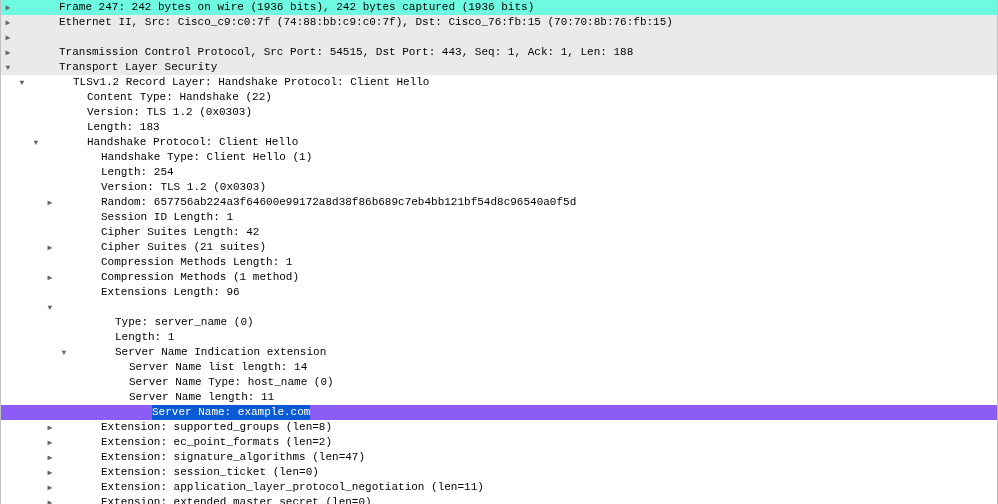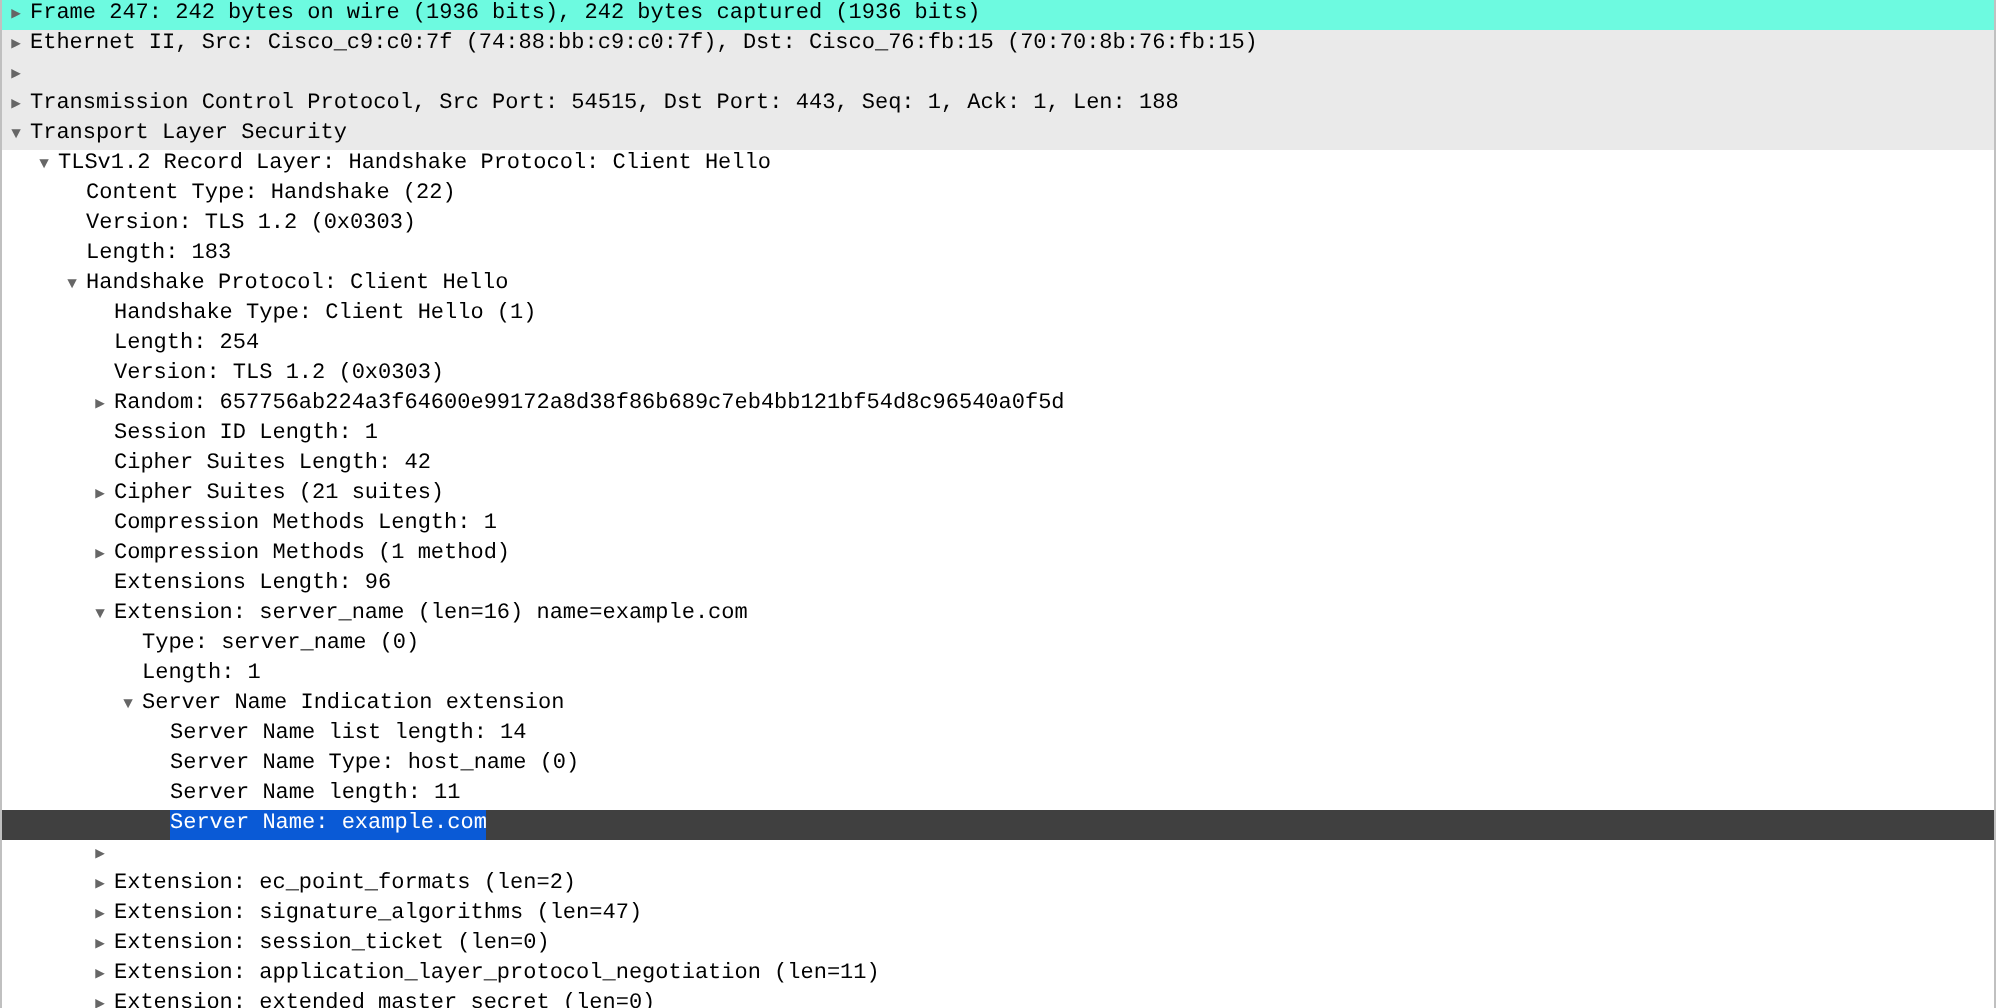--- a/index.html
+++ b/index.html
@@ -34,32 +34,34 @@
     display: inline-flex;
     justify-content: center;
     align-items: center;
     color: #666;
     font-size: 8px;
     user-select: none;
   }
   .spacer14 { width: 14px; flex: 0 0 14px; }
   .label {
     flex: 0 0 auto;
+    margin-left: 44px;
   }
   .grow {
     flex: 1 1 auto;
   }
   .hdr {
     background: #eaeaea;
   }
   .hdr-first {
     background: #6dfae0;
   }
   .sel-line {
-    background: #404040;
+    background: #8b5cf6;
+    padding-left: 23px;
   }
   .sel-deep {
     background: #0a5ad6;
     color: #ffffff;
   }
 </style>
 </head>
 <body>
 
 <div class="pane">
@@ -152,21 +154,20 @@
     <span class="label">Compression Methods (1 method)</span>
   </div>
   <div class="row">
     <span class="ind spacer14"></span><span class="ind spacer14"></span><span class="ind spacer14"></span><span class="ind spacer14"></span>
     <span class="label">Extensions Length: 96</span>
   </div>
 
   <div class="row">
     <span class="ind spacer14"></span><span class="ind spacer14"></span><span class="ind spacer14"></span>
     <span class="tw">▼</span>
-    <span class="label">Extension: server_name (len=16) name=example.com</span>
   </div>
   <div class="row">
     <span class="ind spacer14"></span><span class="ind spacer14"></span><span class="ind spacer14"></span><span class="ind spacer14"></span><span class="ind spacer14"></span>
     <span class="label">Type: server_name (0)</span>
   </div>
   <div class="row">
     <span class="ind spacer14"></span><span class="ind spacer14"></span><span class="ind spacer14"></span><span class="ind spacer14"></span><span class="ind spacer14"></span>
     <span class="label">Length: 1</span>
   </div>
   <div class="row">
@@ -189,20 +190,21 @@
 
   <div class="row sel-line">
     <span class="ind spacer14"></span><span class="ind spacer14"></span><span class="ind spacer14"></span><span class="ind spacer14"></span><span class="ind spacer14"></span><span class="ind spacer14"></span>
     <span class="label sel-deep">Server Name: example.com</span>
     <span class="grow"></span>
   </div>
 
   <div class="row">
     <span class="ind spacer14"></span><span class="ind spacer14"></span><span class="ind spacer14"></span>
     <span class="tw">▶</span>
+    <span class="label">Extension: supported_groups (len=8)</span>
   </div>
   <div class="row">
     <span class="ind spacer14"></span><span class="ind spacer14"></span><span class="ind spacer14"></span>
     <span class="tw">▶</span>
     <span class="label">Extension: ec_point_formats (len=2)</span>
   </div>
   <div class="row">
     <span class="ind spacer14"></span><span class="ind spacer14"></span><span class="ind spacer14"></span>
     <span class="tw">▶</span>
     <span class="label">Extension: signature_algorithms (len=47)</span>

